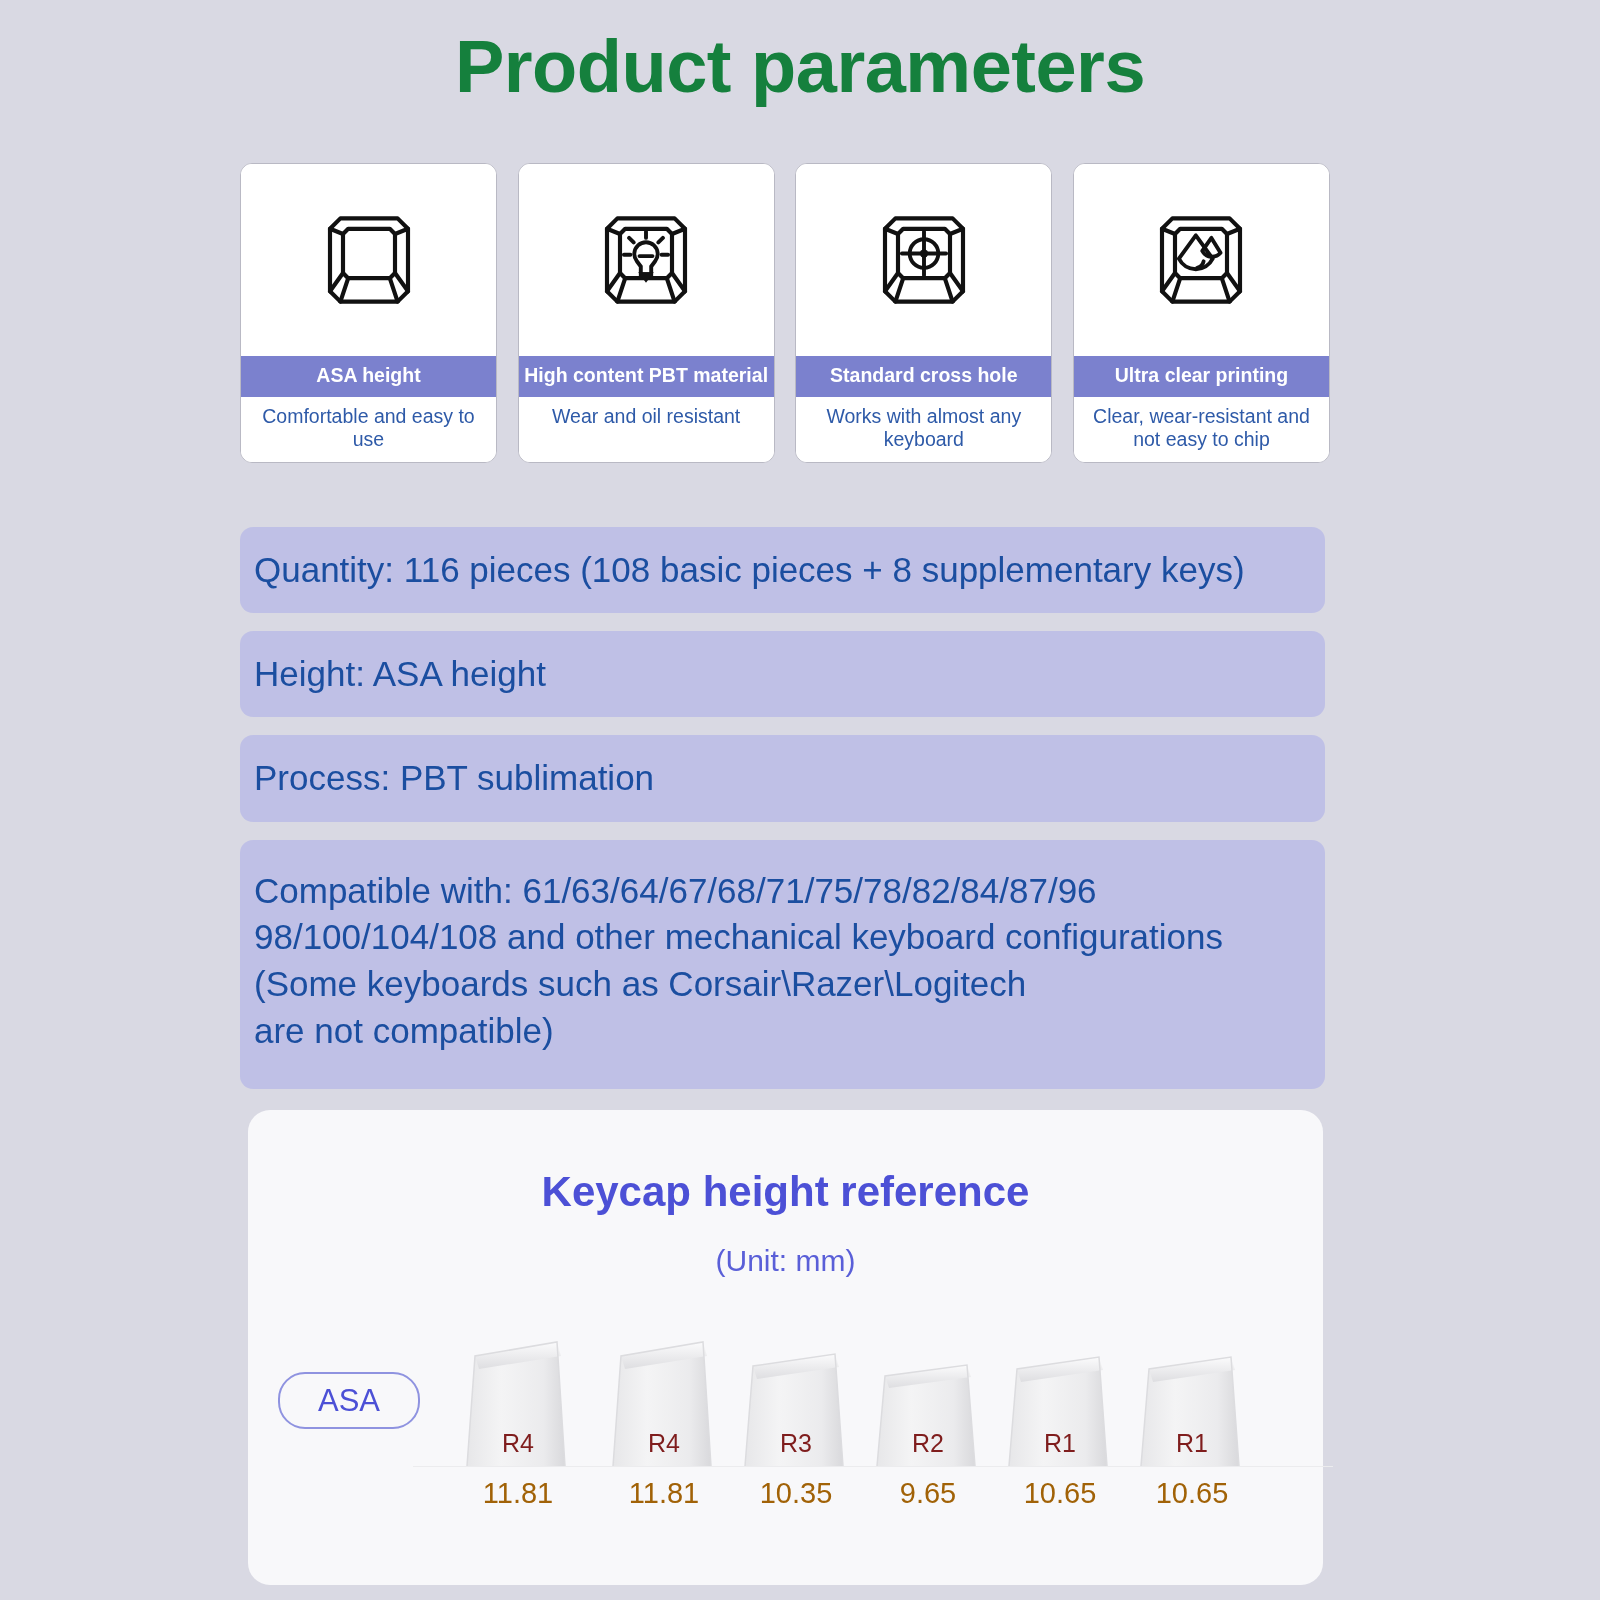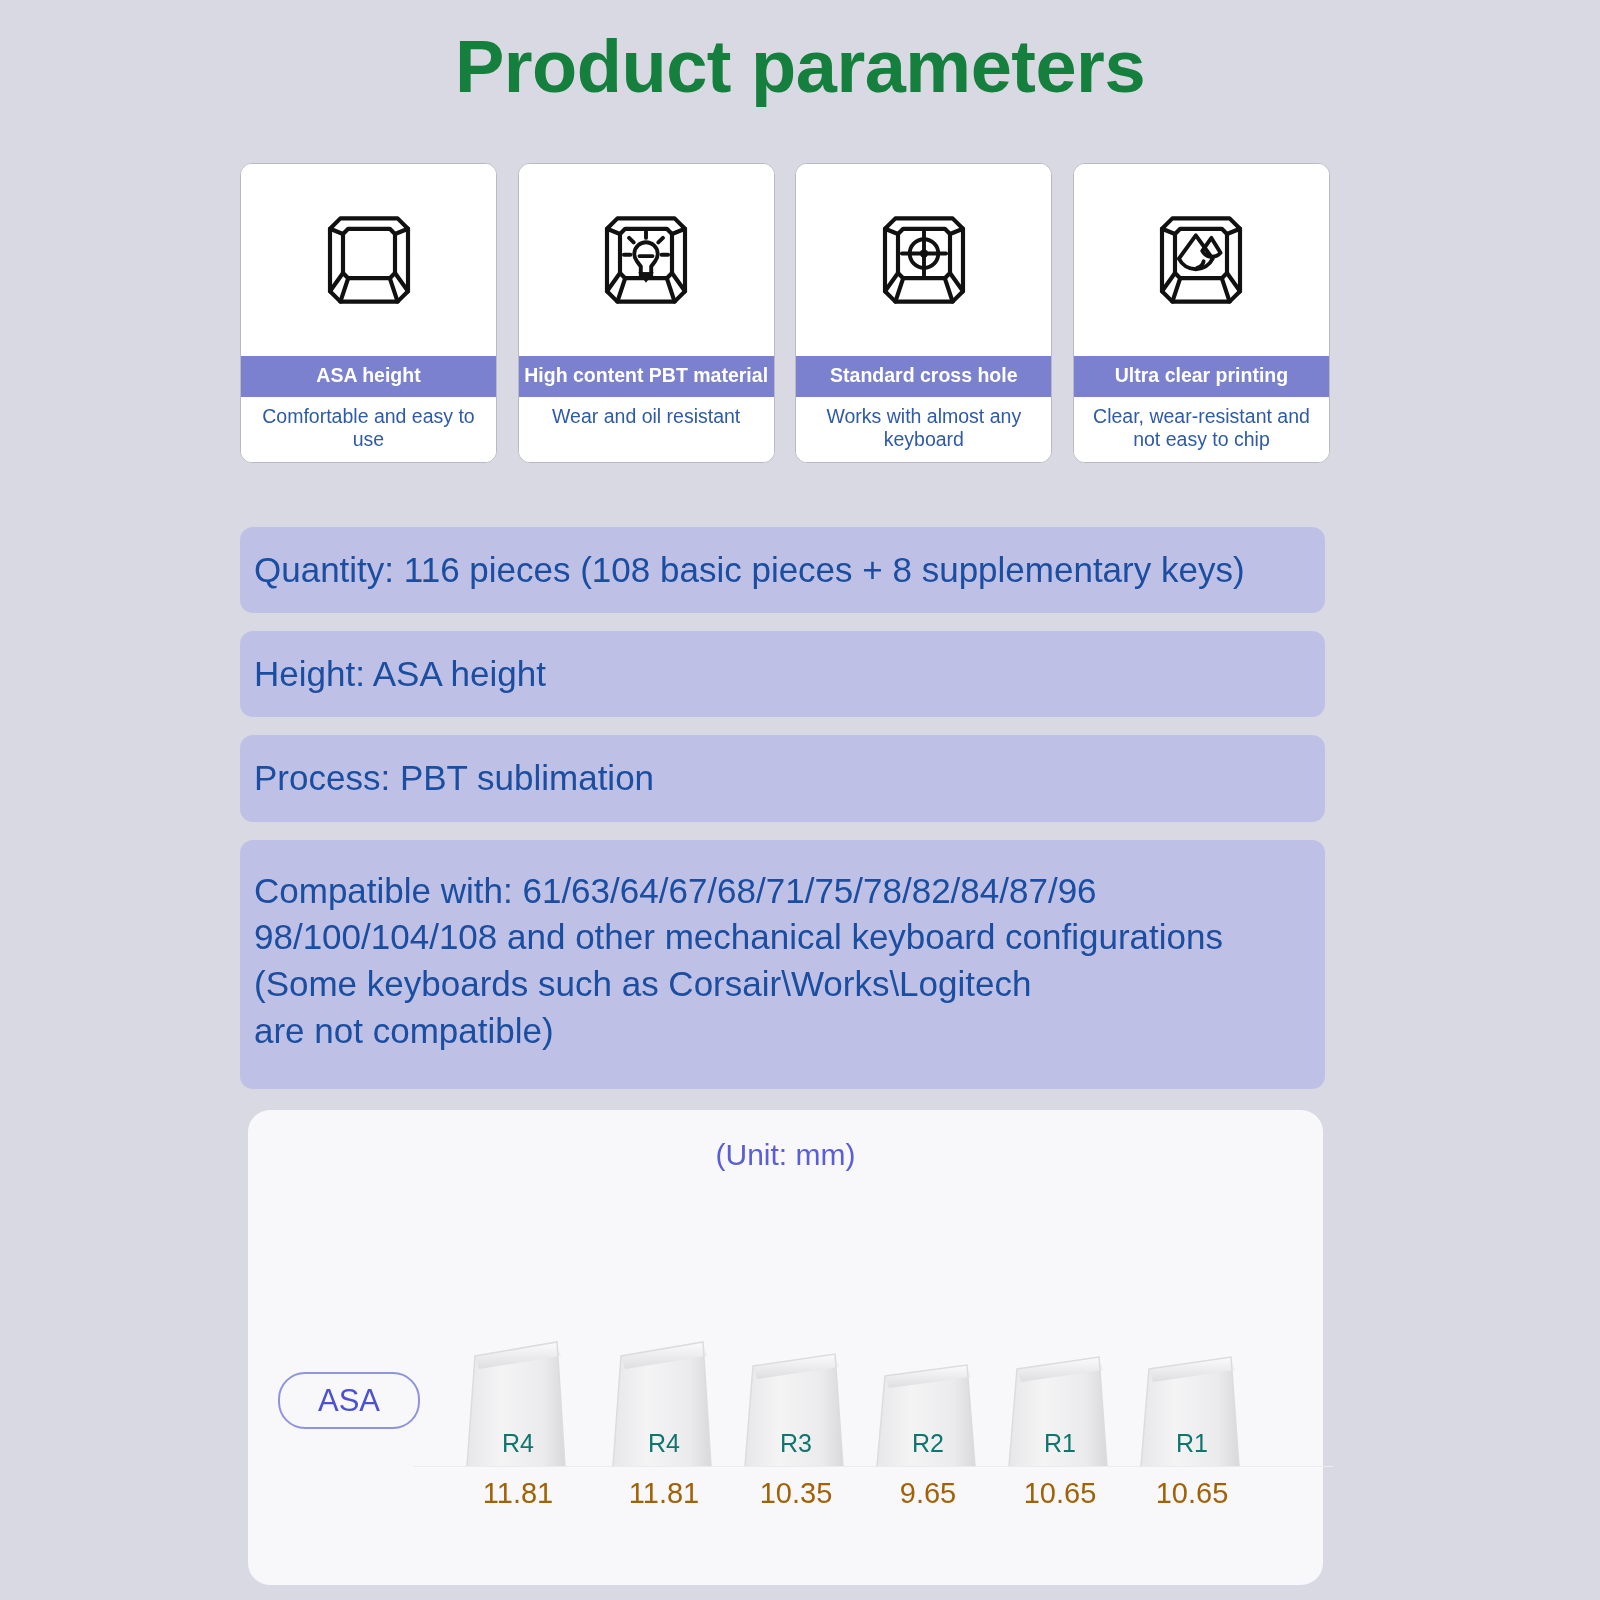--- a/index.html
+++ b/index.html
@@ -155,21 +155,21 @@
     position: absolute;
     text-align: center;
   }
   .keycap-shape { position: relative; }
   .keycap-label {
     position: absolute;
     left: 0;
     width: 100%;
     bottom: 12px;
     font-size: 25px;
-    color: #0f766e;
+    color: #7f1d1d;
     text-align: center;
   }
   .keycap-value {
     margin-top: 7px;
     font-size: 29px;
     color: #a16207;
     text-align: center;
   }
   .kc-baseline {
     position: absolute;
@@ -271,26 +271,27 @@
   </div>
   <div class="spec-row">
     <span class="line">Height: ASA height</span>
   </div>
   <div class="spec-row">
     <span class="line">Process: PBT sublimation</span>
   </div>
   <div class="spec-row tall">
     <span class="line">Compatible with: 61/63/64/67/68/71/75/78/82/84/87/96</span>
     <span class="line">98/100/104/108 and other mechanical keyboard configurations</span>
-    <span class="line">(Some keyboards such as Corsair\Works\Logitech</span>
+    <span class="line">(Some keyboards such as Corsair\Razer\Logitech</span>
     <span class="line">are not compatible)</span>
   </div>
 </div>
 
 <div class="height-panel">
+  <div class="panel-title">Keycap height reference</div>
   <div class="panel-subtitle">(Unit: mm)</div>
 
   <div class="asa-badge">ASA</div>
 
   <div class="keycaps">
     <div class="kc-baseline"></div>
 
     <div class="keycap-col" style="left:0px; top:16px; width:130px;">
       <div class="keycap-shape">
         <svg width="130" height="140" viewBox="0 0 130 140">

